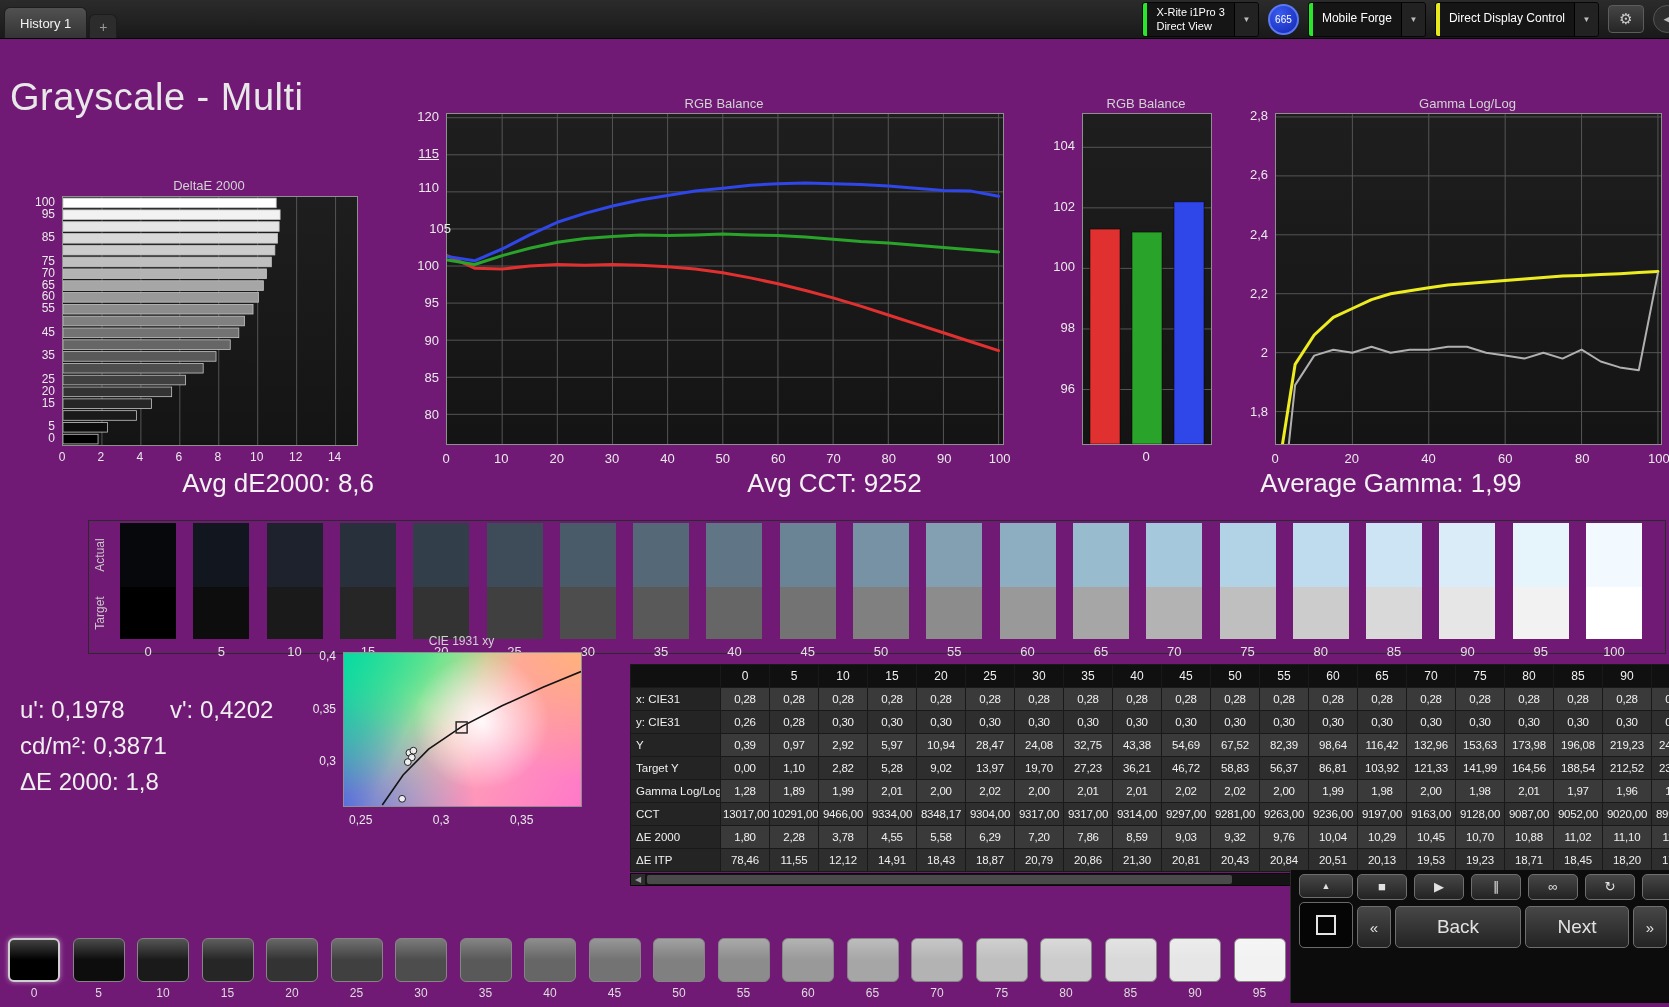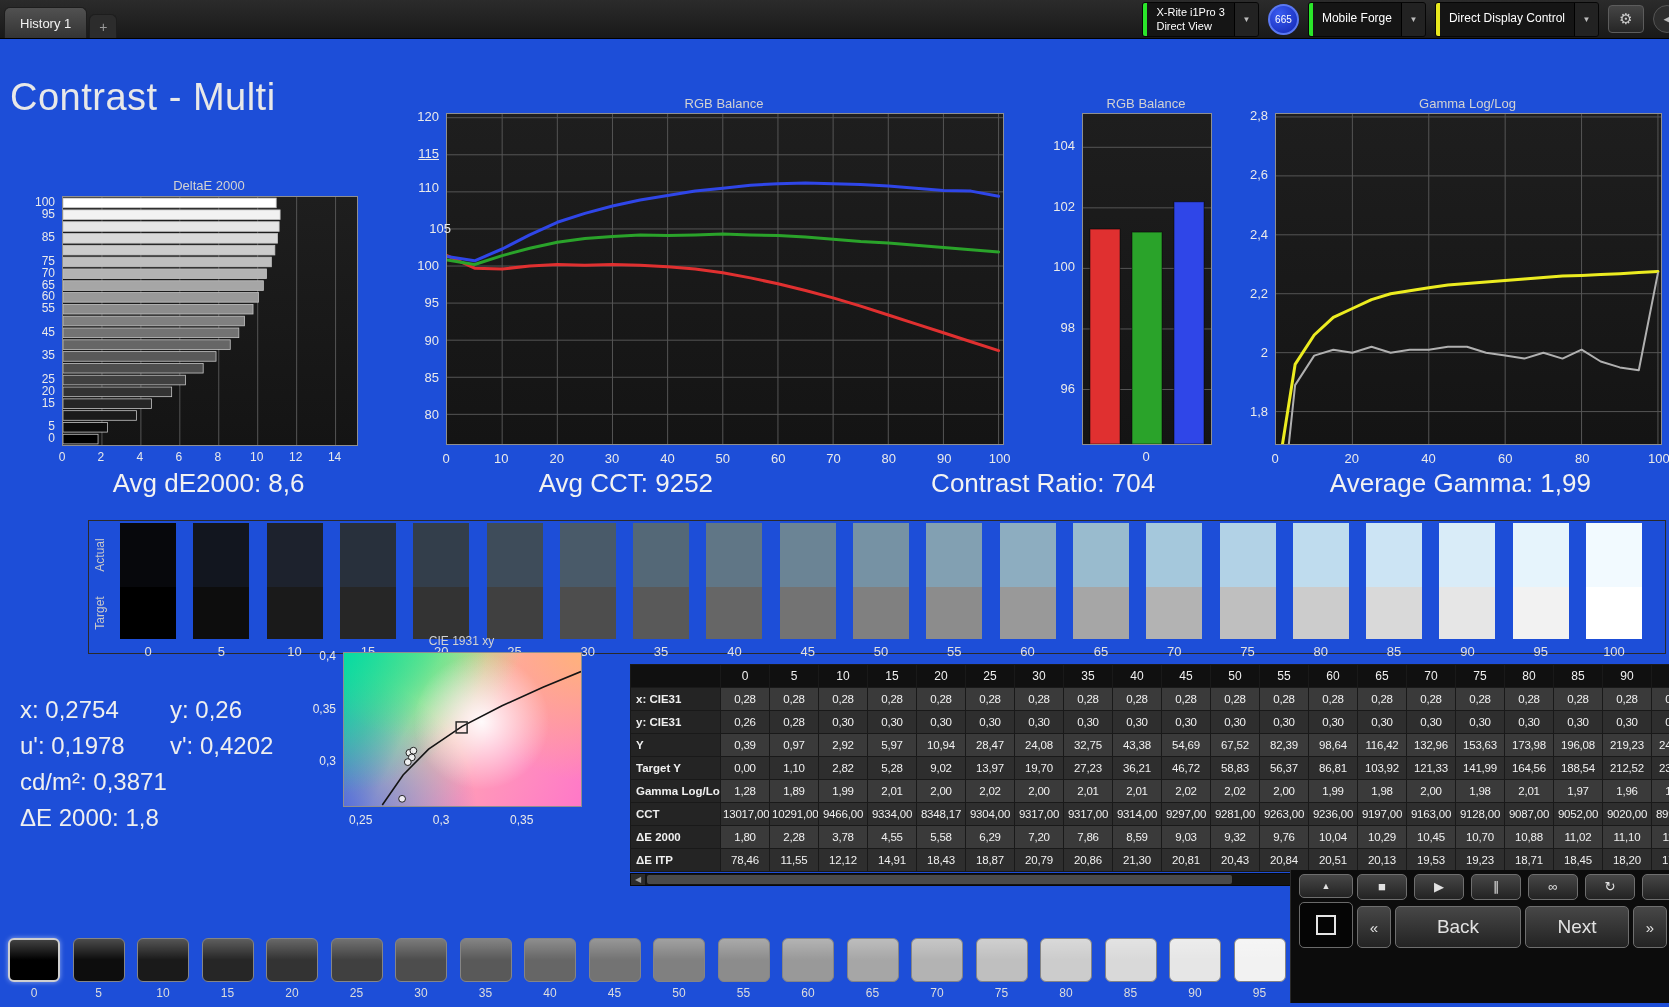--- a/index.html
+++ b/index.html
@@ -1,18 +1,18 @@
 <!DOCTYPE html>
 <html><head>
 <meta charset="utf-8">
 <style>
   html,body{margin:0;padding:0;background:#000;}
   body{width:1669px;height:1007px;position:relative;overflow:hidden;
        font-family:"Liberation Sans","DejaVu Sans",sans-serif;color:#eee;}
-  #root{position:absolute;inset:0;background:#1d4ed8;}
+  #root{position:absolute;inset:0;background:#701a75;}
 
   
   .topbar{position:absolute;top:0;left:0;width:100%;height:38px;
           background:linear-gradient(#2b2b2b,#191919);display:flex;align-items:flex-end;border-bottom:1px solid #000;}
   .tab{height:30px;margin-left:4px;padding:0 15px;background:linear-gradient(#515151,#343434);
        border:1px solid #1d1d1d;border-bottom:none;border-radius:6px 6px 0 0;color:#f2f2f2;font-size:13px;
        display:flex;align-items:center;cursor:default;}
   .tab.plus{height:23px;padding:0 9px;background:#2c2c2c;color:#9a9a9a;font-size:14px;margin-left:2px;}
   .topbar-right{margin-left:auto;display:flex;align-items:center;gap:9px;height:100%;}
   .dd{display:flex;align-items:stretch;height:33px;background:#151515;border:1px solid #060606;border-radius:3px;overflow:hidden;}
@@ -80,21 +80,21 @@
   #reading{position:absolute;left:20px;top:688px;width:300px;}
   .cr-title{font-size:28px;color:#ececec;margin-bottom:12px;}
   .cr-row{display:flex;margin-top:8px;font-size:24px;color:#ef_efef;color:#efefef;}
   .cr-cell:first-child{width:150px;}
 
   
   #tablewrap{position:absolute;left:630px;top:664px;width:1039px;height:224px;overflow:hidden;}
   .datatable{border-collapse:collapse;table-layout:fixed;width:1070px;font-size:11.5px;color:#f0f0f0;}
   .datatable th,.datatable td{border:1px solid #191919;height:22px;padding:0 2px;overflow:hidden;white-space:nowrap;}
   .datatable thead th{background:#101010;font-weight:normal;text-align:center;font-size:12px;}
-  .datatable tbody th{background:#242424;text-align:left;font-weight:bold;padding-left:5px;font-size:11.5px;}
+  .datatable tbody th{background:#242424;text-align:left;font-weight:normal;padding-left:5px;font-size:11.5px;}
   .datatable td{text-align:center;letter-spacing:-.2px;}
   .datatable tbody tr:nth-child(odd) td{background:#3a3a3a;}
   .datatable tbody tr:nth-child(even) td{background:#2e2e2e;}
   .hscroll{position:absolute;top:209px;left:0;width:100%;height:13px;display:flex;background:#1c1c1c;border:1px solid #090909;box-sizing:border-box;}
   .hs-btn{width:14px;font-size:8px;color:#999;text-align:center;line-height:12px;background:#2c2c2c;}
   .hs-track{flex:1;position:relative;background:#141414;}
   .hs-thumb{position:absolute;left:2px;width:58%;top:1px;bottom:1px;background:#4a4a4a;border-radius:2px;}
 
   
   #bottom{position:absolute;left:0;top:866px;width:1669px;height:141px;}
@@ -153,21 +153,21 @@
         <div class="dd-text">
           <span>Direct Display Control</span>
         </div>
         <div class="dd-arrow">▼</div>
       </div>
       <button class="gear-btn">⚙</button>
       <button class="collapse-btn">◀</button>
     </div>
   </div>
 
-  <div class="page-title">Contrast - Multi</div>
+  <div class="page-title">Grayscale - Multi</div>
 
   <div class="chart" id="chart-de">
     <div class="chart-title">DeltaE 2000</div>
     <div class="plot"><svg width="294" height="248">
           <line x1="38.94039735099338" y1="0" x2="38.94039735099338" y2="248" stroke="#555"></line>
           <line x1="77.88079470198676" y1="0" x2="77.88079470198676" y2="248" stroke="#555"></line>
           <line x1="116.82119205298014" y1="0" x2="116.82119205298014" y2="248" stroke="#555"></line>
           <line x1="155.76158940397352" y1="0" x2="155.76158940397352" y2="248" stroke="#555"></line>
           <line x1="194.7019867549669" y1="0" x2="194.7019867549669" y2="248" stroke="#555"></line>
           <line x1="233.64238410596028" y1="0" x2="233.64238410596028" y2="248" stroke="#555"></line>
@@ -311,21 +311,20 @@
       <div class="tick xtick" style="left: 101.786px; top: 355px;">20</div>
       <div class="tick xtick" style="left: 178.571px; top: 355px;">40</div>
       <div class="tick xtick" style="left: 255.357px; top: 355px;">60</div>
       <div class="tick xtick" style="left: 332.143px; top: 355px;">80</div>
       <div class="tick xtick" style="left: 408.929px; top: 355px;">100</div>
     </div>
 
   <div class="stats-row">
     <div class="stat">Avg dE2000: 8,6</div>
     <div class="stat">Avg CCT: 9252</div>
-    <div class="stat">Contrast Ratio: 704</div>
     <div class="stat">Average Gamma: 1,99</div>
   </div>
 
   <div id="strip">
     <div class="strip-frame"></div>
   <div class="strip-rot" style="top: 28px;">Actual</div>
       <div class="strip-rot" style="top: 86px;">Target</div>
       <div class="swatch" style="left: 120px;">
         <div class="sw-a" style="background: rgb(7, 8, 12);"></div>
         <div class="sw-t" style="background: rgb(0, 0, 0);"></div>
@@ -427,24 +426,20 @@
         <div class="sw-label">95</div>
       </div>
       <div class="swatch" style="left: 1586px;">
         <div class="sw-a" style="background: rgb(242, 250, 255);"></div>
         <div class="sw-t" style="background: rgb(255, 255, 255);"></div>
         <div class="sw-label">100</div>
       </div>
     </div>
 
   <div id="reading">
-  <div class="cr-row">
-        <div class="cr-cell"><span class="cr-k">x: </span><span class="cr-v">0,2754</span></div>
-        <div class="cr-cell"><span class="cr-k">y: </span><span class="cr-v">0,26</span></div>
-      </div>
       <div class="cr-row">
         <div class="cr-cell"><span class="cr-k">u': </span><span class="cr-v">0,1978</span></div>
         <div class="cr-cell"><span class="cr-k">v': </span><span class="cr-v">0,4202</span></div>
       </div>
       <div class="cr-row">
         <div class="cr-cell"><span class="cr-k">cd/m²: </span><span class="cr-v">0,3871</span></div>
       </div>
       <div class="cr-row">
         <div class="cr-cell"><span class="cr-k">ΔE 2000: </span><span class="cr-v">1,8</span></div>
       </div>

